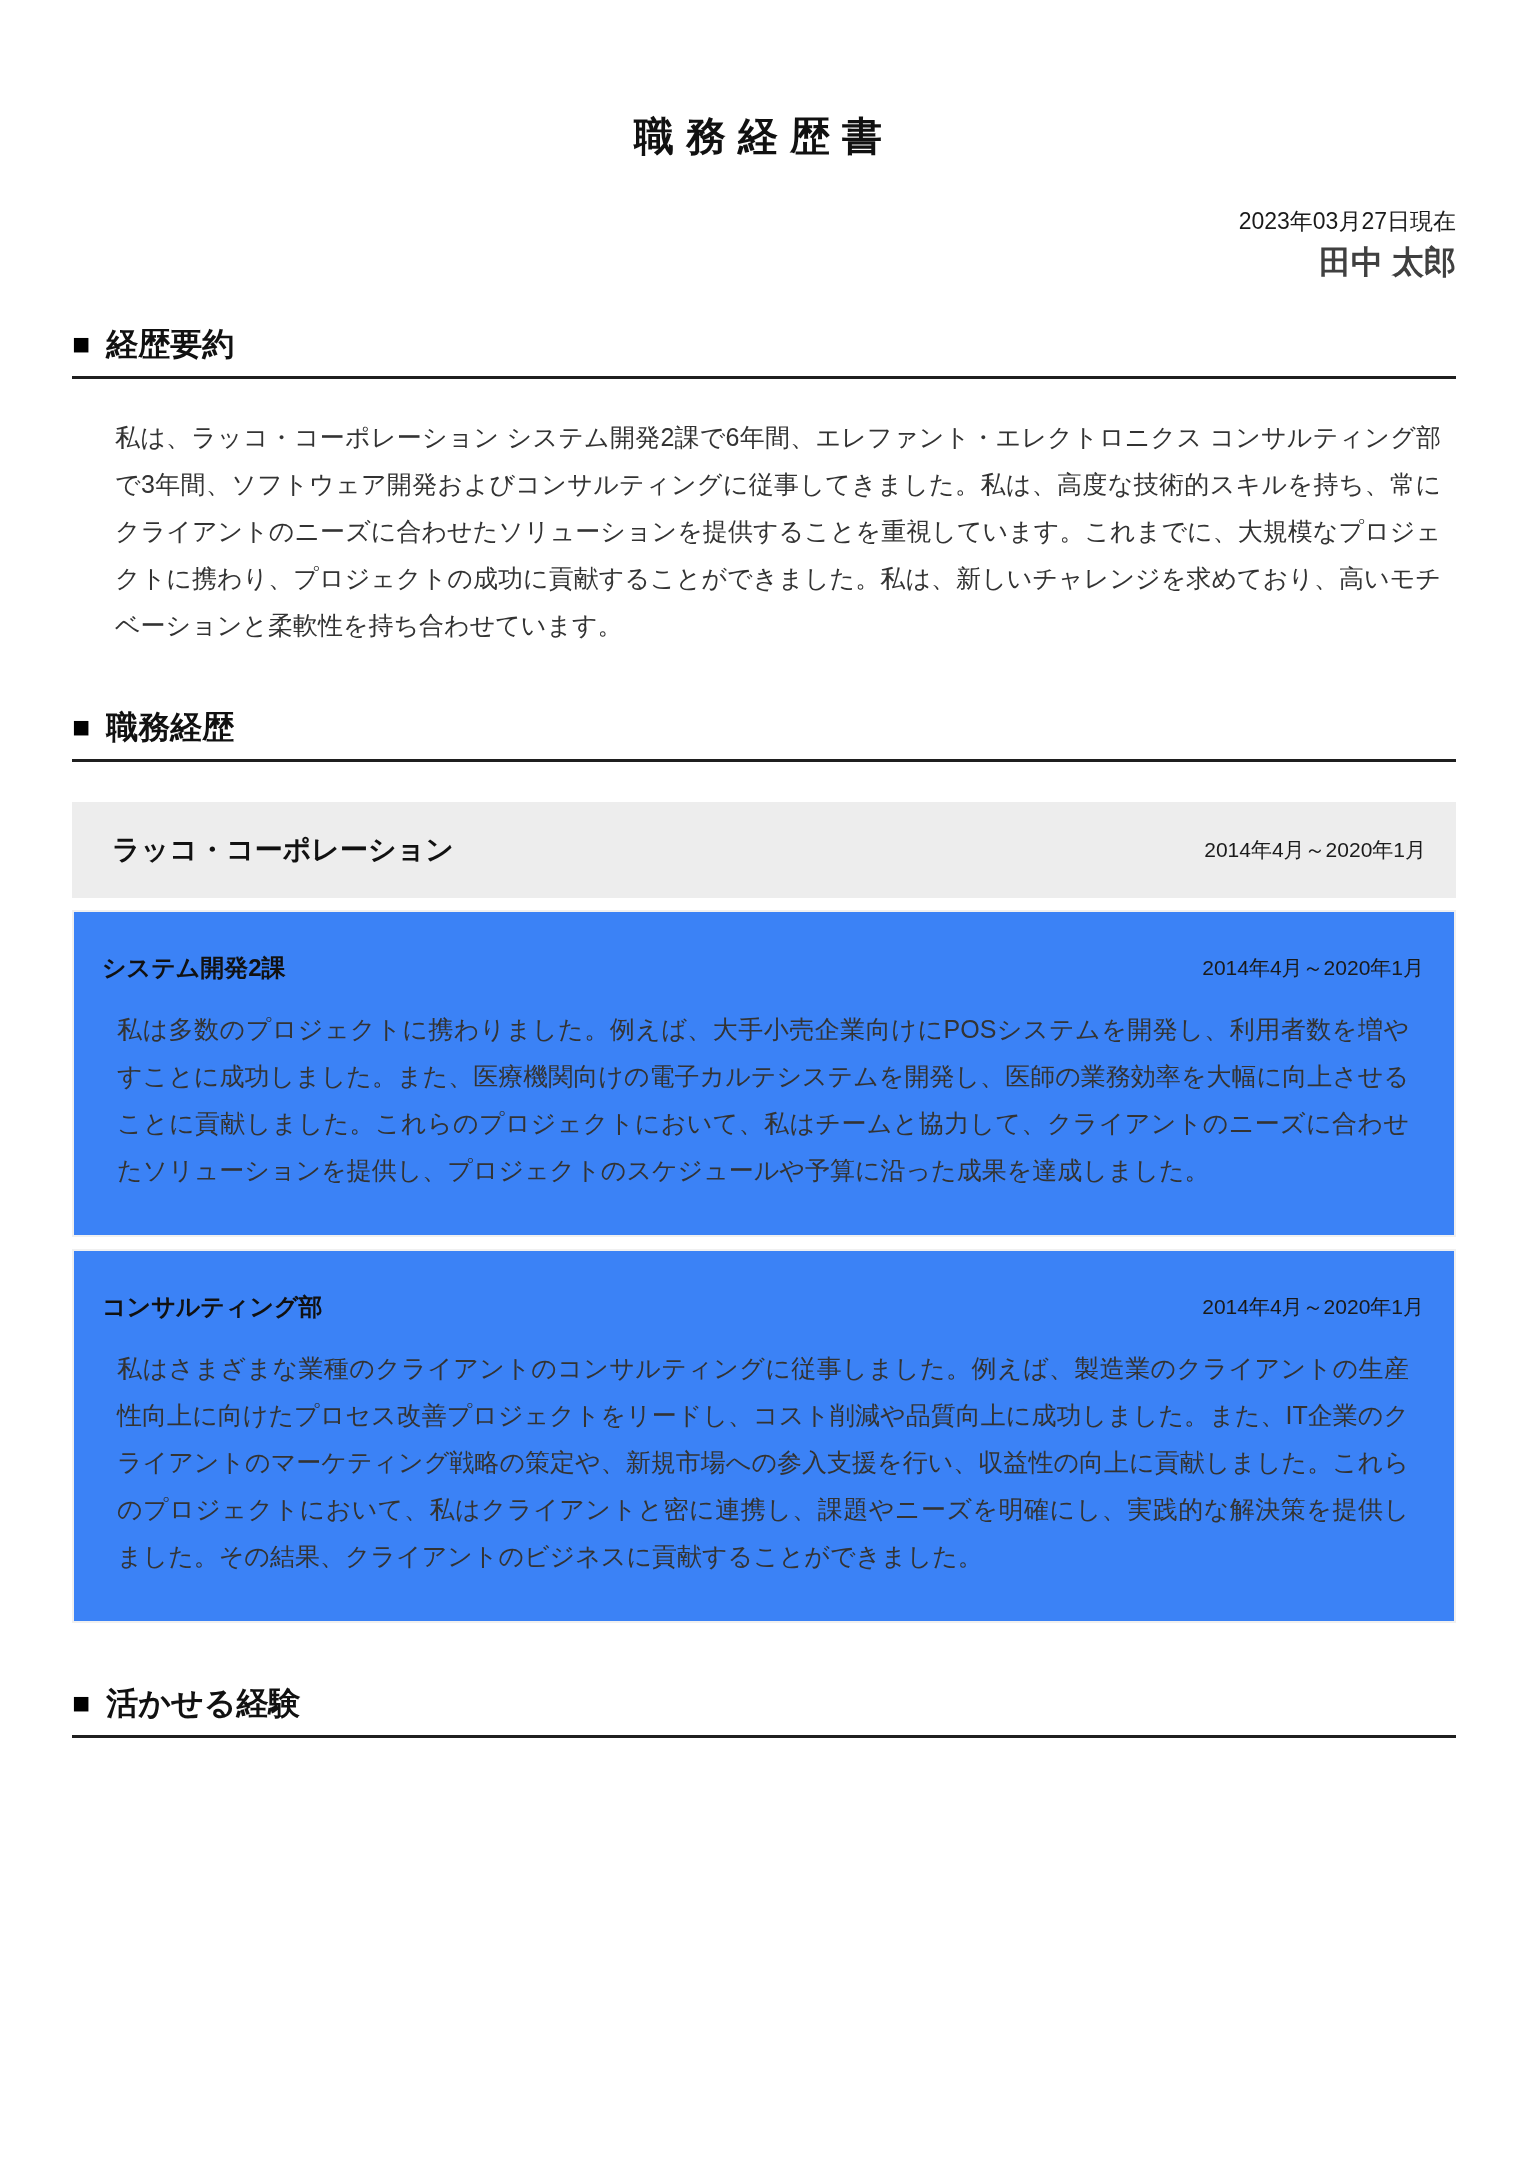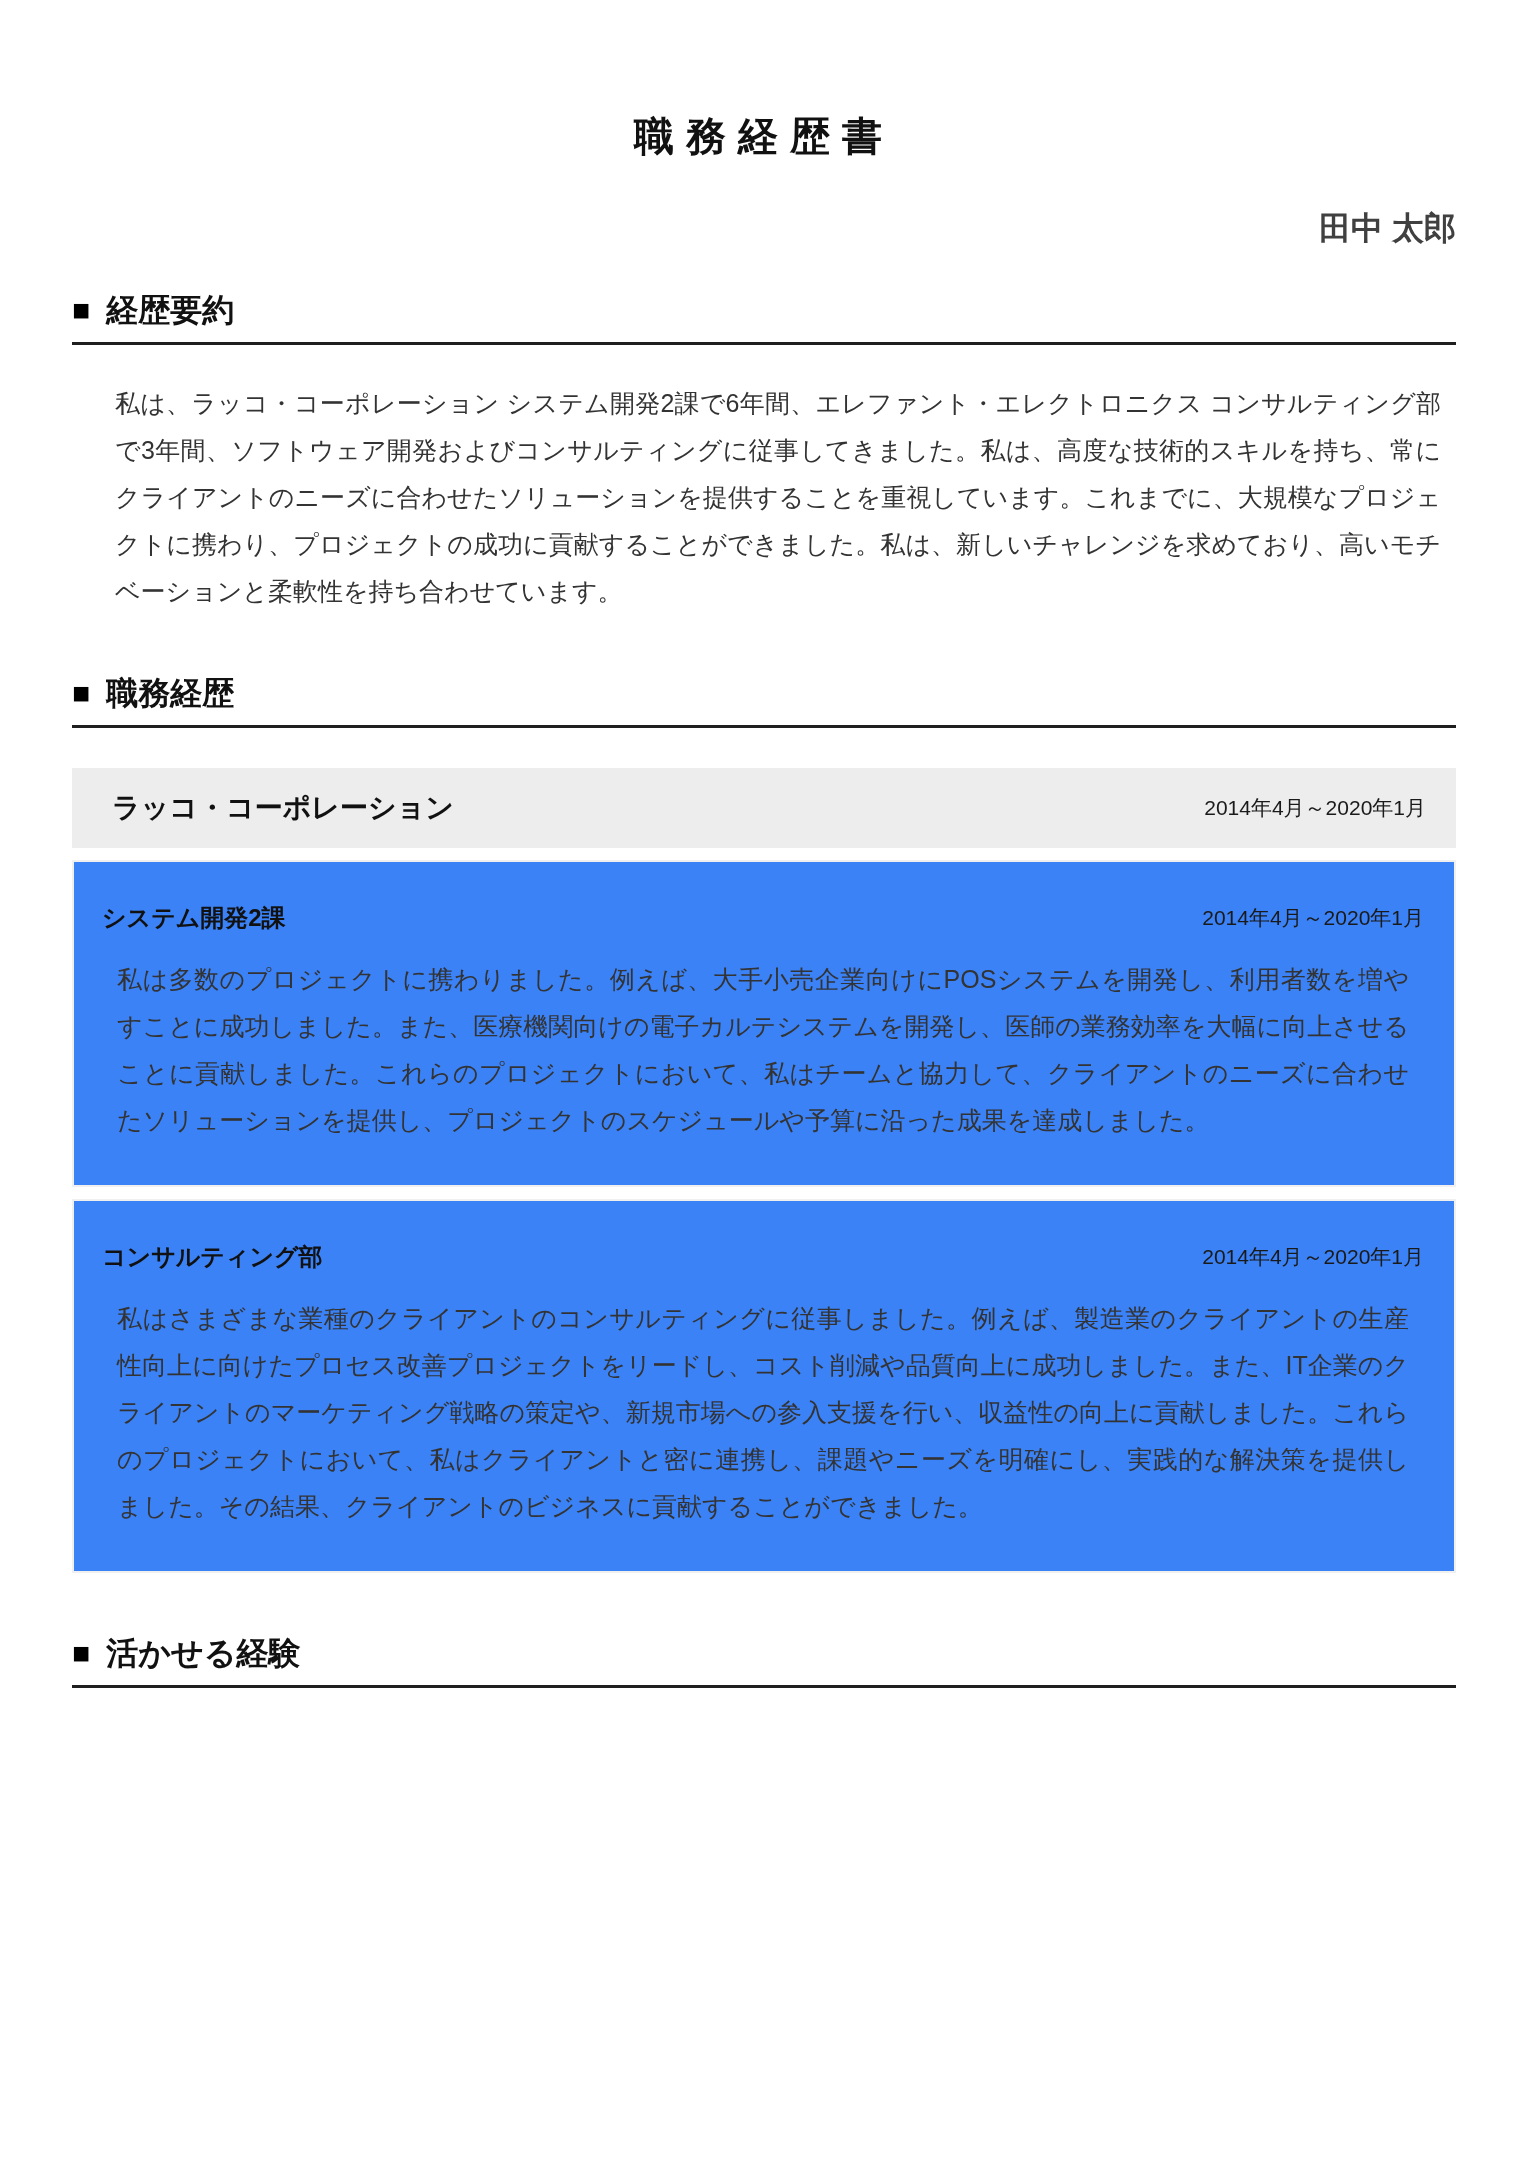--- a/index.html
+++ b/index.html
@@ -67,21 +67,21 @@
     line-height: 47px;
     color: #333333;
     text-align: justify;
   }
   .summary-para {
     margin-top: 35px;
     padding-left: 28px;
   }
   .company-bar {
     margin-top: 40px;
-    height: 80px;
+    height: 96px;
     background: #ededed;
     display: flex;
     align-items: center;
     justify-content: space-between;
     padding: 0 30px 0 40px;
     box-sizing: border-box;
   }
   .company-bar.second { margin-top: 92px; }
   .company-name {
     font-size: 28px;
@@ -115,20 +115,21 @@
   .dept-desc { margin-top: 20px; }
 </style>
 </head>
 <body>
 
 <div class="page">
 
   <h1 class="doc-title">職務経歴書</h1>
 
   <div class="meta">
+    <div class="meta-date">2023年03月27日現在</div>
     <div class="meta-name">田中 太郎</div>
   </div>
 
   <div class="section-heading">
     <span class="sq">■</span>
     <span>経歴要約</span>
   </div>
 
   <p class="body-text summary-para">私は、ラッコ・コーポレーション システム開発2課で6年間、エレファント・エレクトロニクス コンサルティング部で3年間、ソフトウェア開発およびコンサルティングに従事してきました。私は、高度な技術的スキルを持ち、常にクライアントのニーズに合わせたソリューションを提供することを重視しています。これまでに、大規模なプロジェクトに携わり、プロジェクトの成功に貢献することができました。私は、新しいチャレンジを求めており、高いモチベーションと柔軟性を持ち合わせています。</p>
 

